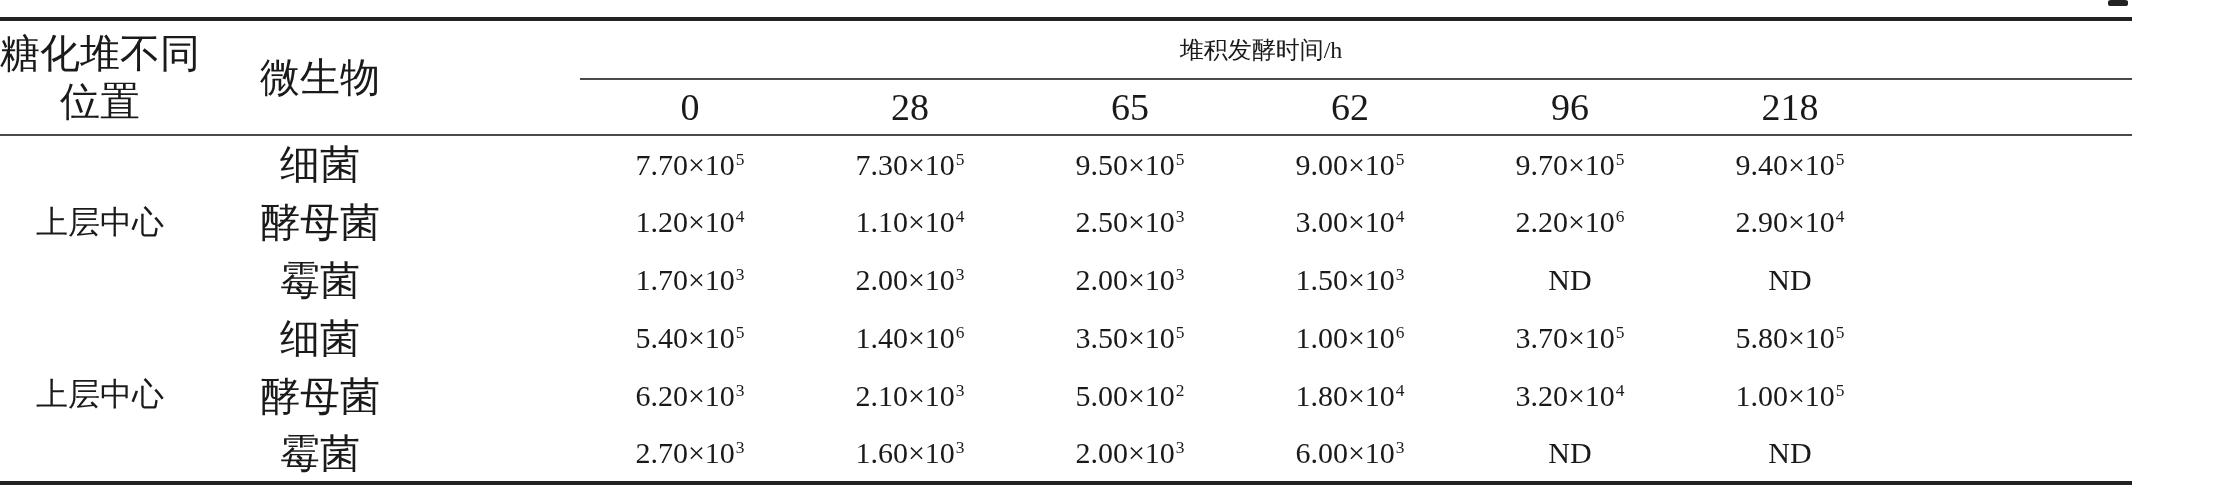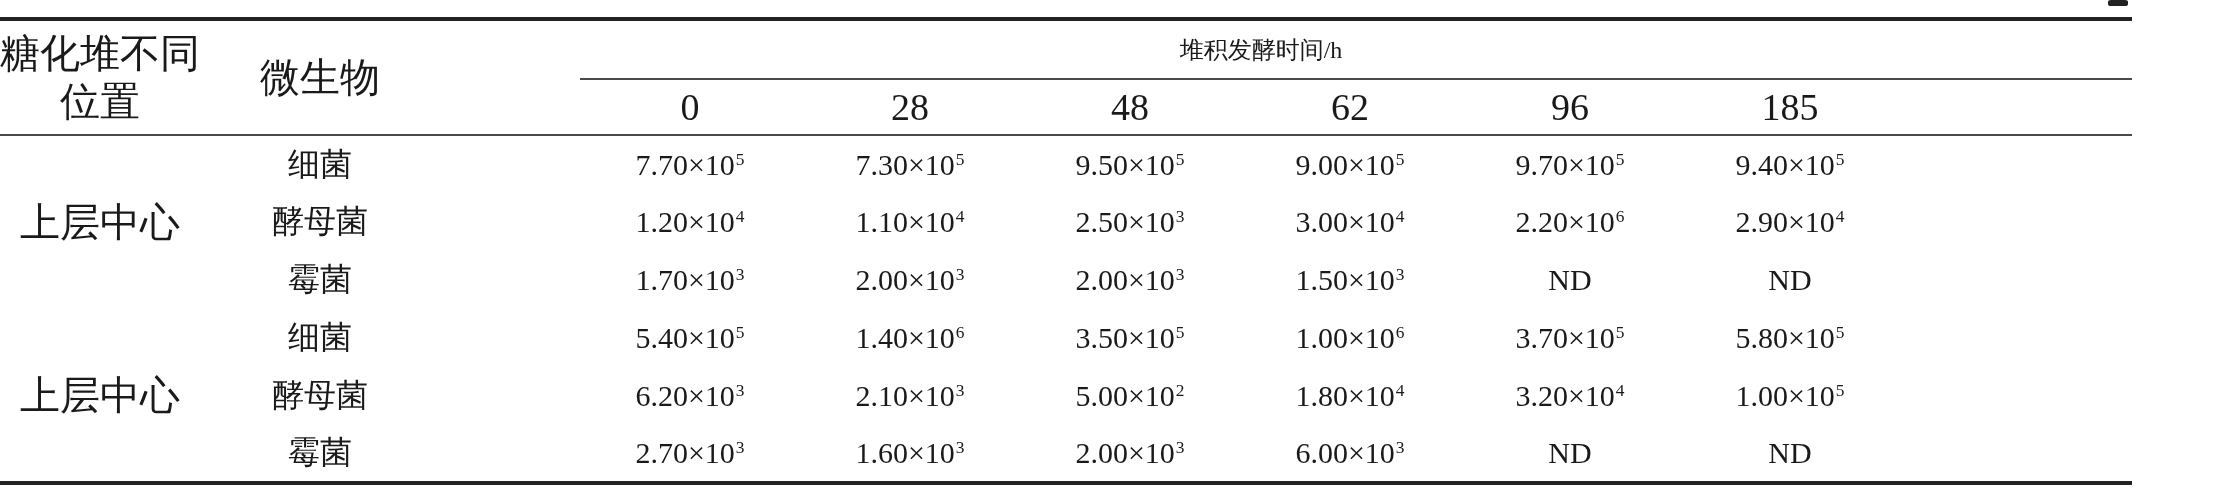--- a/index.html
+++ b/index.html
@@ -49,22 +49,22 @@
     border-bottom: 2px solid #4a4a4a;
     font-size: 24px;
     padding-right: 190px; 
   }
   th.time-h, th.spacer-h {
     border-bottom: 2px solid #4a4a4a;
     font-size: 38px;
   }
   th.pos-h { font-size: 40px; line-height: 1.2; }
   th.microbe-h { font-size: 40px; }
-  td.pos-c { font-size: 40px; }
-  td.microbe-c { font-size: 32px; }
+  td.pos-c { font-size: 32px; }
+  td.microbe-c { font-size: 40px; }
   td.val-c { font-size: 30px; }
   td.val-c sup {
     font-size: 0.58em;
     vertical-align: baseline;
     position: relative;
     top: -0.55em;
     margin-left: 1px;
   }
 </style>
 </head>
@@ -93,24 +93,24 @@
           <div>位置</div>
         </th>
         <th class="microbe-h" rowspan="2">微生物</th>
         <th class="gap-h" rowspan="2"></th>
         <th class="span-h" colspan="7">堆积发酵时间/h</th>
       </tr>
       <tr class="hrow2">
 
       <th class="time-h">0</th>
           <th class="time-h">28</th>
-          <th class="time-h">48</th>
+          <th class="time-h">65</th>
           <th class="time-h">62</th>
           <th class="time-h">96</th>
-          <th class="time-h">185</th>
+          <th class="time-h">218</th>
           <th class="spacer-h"></th>
         </tr>
     </thead>
     <tbody>
 
     <tr>
           <td class="pos-c" rowspan="3">上层中心</td>
           <td class="microbe-c">细菌</td>
           <td></td>
           <td class="val-c">7.70×10<sup>5</sup></td>

